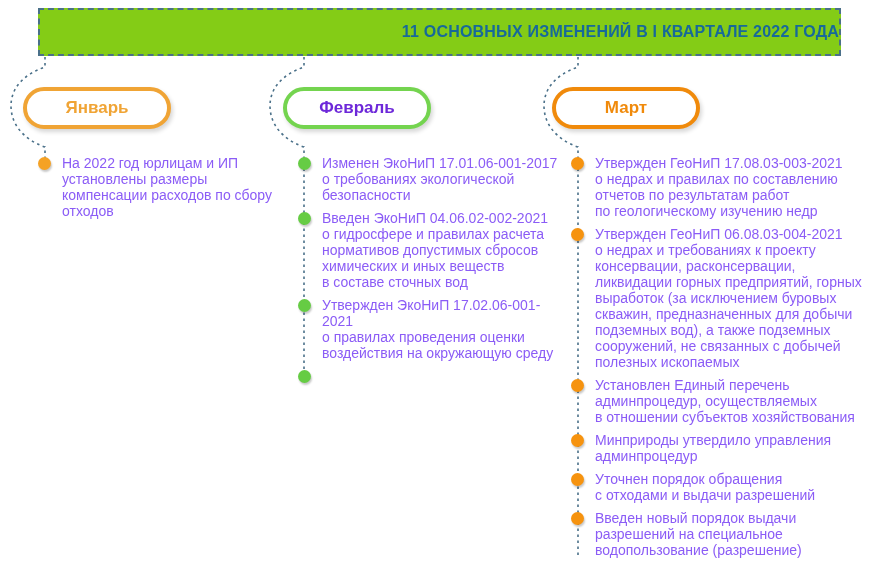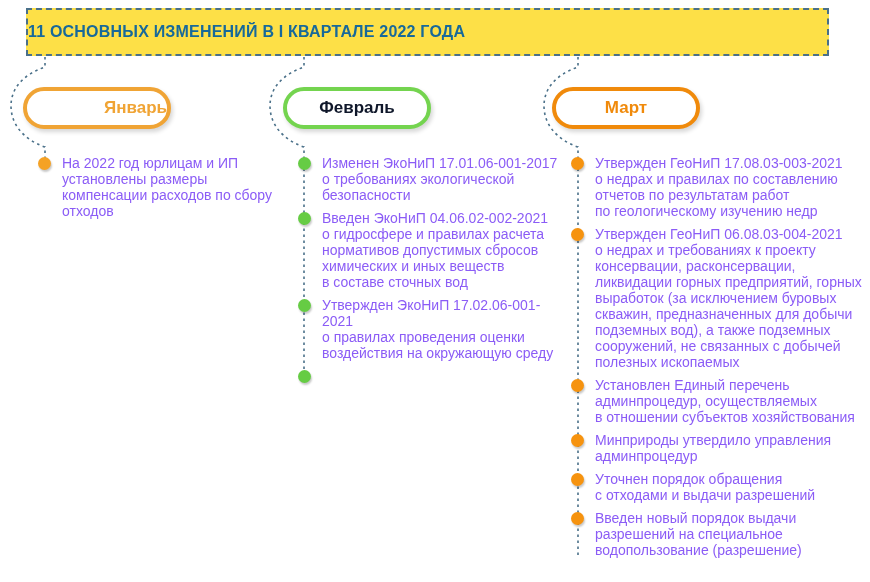--- a/index.html
+++ b/index.html
@@ -13,27 +13,27 @@
     font-family: "Liberation Sans", sans-serif;
   }
   .connectors {
     position: absolute;
     left: 0; top: 0;
     width: 870px; height: 582px;
     pointer-events: none;
   }
   .title-box {
     position: absolute;
-    left: 26px; top: 8px;
+    left: 38px; top: 8px;
     width: 803px; height: 48px;
     border: 2px dashed #4A7089;
     display: flex;
     align-items: center;
-    justify-content: flex-start;
-    background: #fde047;
+    justify-content: flex-end;
+    background: #84cc16;
   }
   .title-text {
     color: #17699A;
     font-weight: bold;
     font-size: 16px;
     letter-spacing: 0.2px;
   }
   .pill {
     position: absolute;
     top: 87px;
@@ -41,21 +41,21 @@
     background: #ffffff;
     border: 4px solid #ccc;
     border-radius: 25px;
     display: flex;
     align-items: center;
     justify-content: center;
     font-weight: bold;
     font-size: 17px;
     box-shadow: 2px 3px 4px rgba(0,0,0,0.16);
   }
-  .pill-jan { left: 23px; justify-content: flex-end; }
+  .pill-jan { left: 23px; }
   .pill-feb { left: 283px; }
   .pill-mar { left: 552px; }
   .column {
     position: absolute;
     top: 155px;
   }
   .col-jan { left: 38px; width: 245px; }
   .col-feb { left: 298px; width: 268px; }
   .col-mar { left: 571px; width: 296px; }
   .item {
@@ -87,21 +87,21 @@
     <path d="M578,57 L578,67 C555,75 544,89 544,106 C544,123 555,139 578,147 L578,555" fill="none" stroke="#4A7089" stroke-width="1.6" stroke-dasharray="2.5 3.5"></path>
   </svg>
 
   <div class="title-box">
     <span class="title-text">11 ОСНОВНЫХ ИЗМЕНЕНИЙ В I КВАРТАЛЕ 2022 ГОДА</span>
   </div>
 
   <div class="pill pill-jan" style="border-color: rgb(240, 164, 53); color: rgb(240, 164, 53);">
     <span>Январь</span>
   </div>
-  <div class="pill pill-feb" style="border-color: rgb(116, 212, 79); color: #0f172a;">
+  <div class="pill pill-feb" style="border-color: rgb(116, 212, 79); color: #6d28d9;">
     <span>Февраль</span>
   </div>
   <div class="pill pill-mar" style="border-color: rgb(240, 138, 11); color: rgb(240, 138, 11);">
     <span>Март</span>
   </div>
 
   <div class="column col-jan">
       <div class="item"><span class="dot" style="background: rgb(245, 162, 37);"></span><span>На 2022 год юрлицам и ИП
 установлены размеры
 компенсации расходов по сбору

